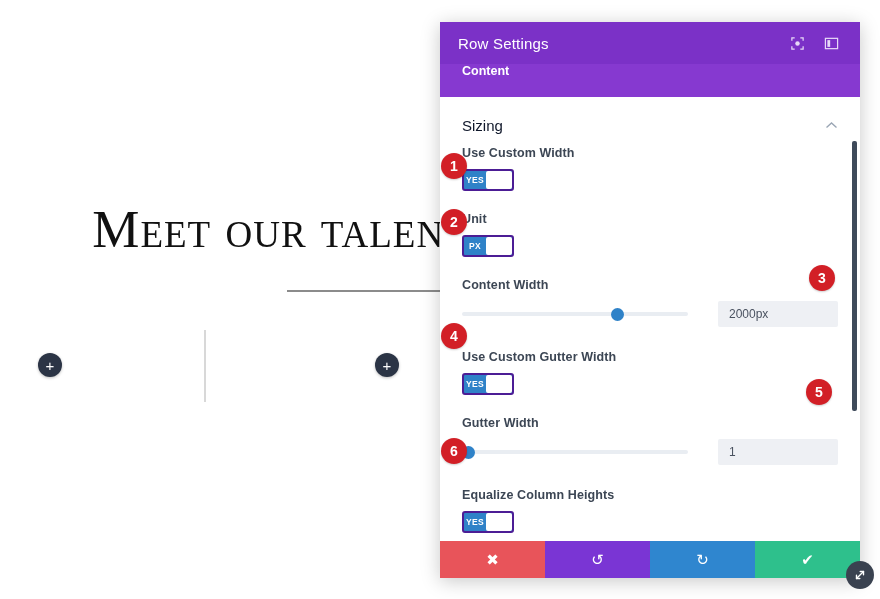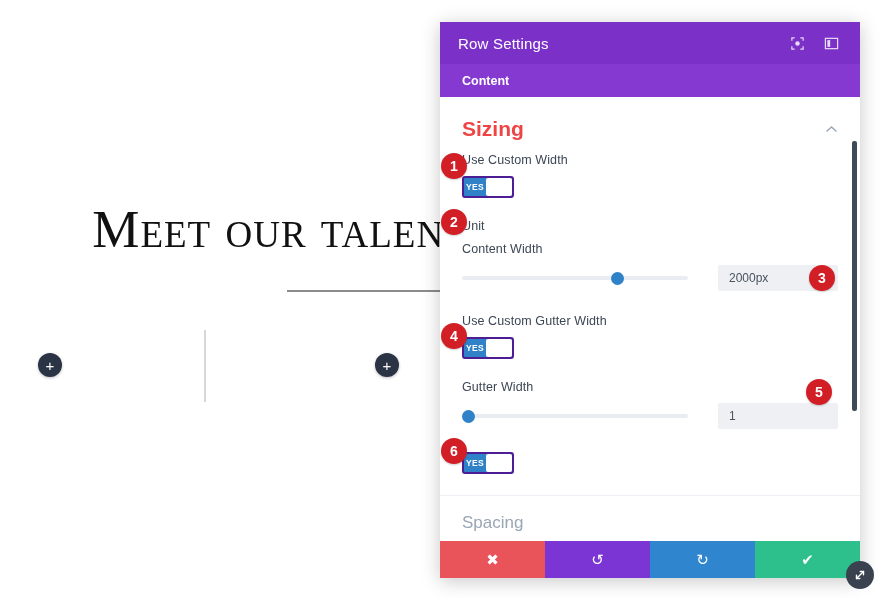--- a/index.html
+++ b/index.html
@@ -104,20 +104,21 @@
     align-items: center;
     justify-content: center;
     color: #e7d9f7;
   }
 
   
   #modal-tabs {
     height: 33px;
     background: #8639d0;
     display: flex;
+    flex-direction: column;
   }
   .modal-tab {
     padding: 0 22px;
     display: flex;
     align-items: center;
     color: #ffffff;
     font-size: 12.5px;
     font-weight: bold;
     cursor: pointer;
   }
@@ -132,37 +133,37 @@
     background: #ffffff;
     overflow: hidden;
   }
   #section-sizing-header {
     display: flex;
     align-items: center;
     padding: 20px 22px 12px 22px;
   }
   #section-sizing-title {
     flex: 1;
-    font-size: 21px;
-    color: #ef4444;
-    font-weight: bold;
+    font-size: 15px;
+    color: #0f172a;
+    font-weight: normal;
   }
   .section-chevron {
     color: #9aa6b4;
     font-size: 13px;
     line-height: 1;
   }
 
   .field-block {
     padding: 0 22px;
   }
   .field-label {
     font-size: 12.5px;
     color: #3c4654;
-    font-weight: normal;
+    font-weight: bold;
     margin-bottom: 9px;
     letter-spacing: 0.1px;
   }
 
   
   .toggle-row {
     position: relative;
     margin-bottom: 21px;
   }
   .toggle-switch {
@@ -386,20 +387,26 @@
       <div class="toggle-row">
         <div class="toggle-switch">
           <div class="toggle-text">YES</div>
           <div class="toggle-knob"></div>
         </div>
       </div>
     </div>
 
     <div class="field-block">
       <div class="field-label">Unit</div>
+      <div class="toggle-row">
+        <div class="toggle-switch">
+          <div class="toggle-text">PX</div>
+          <div class="toggle-knob"></div>
+        </div>
+      </div>
     </div>
 
     <div class="field-block">
       <div class="field-label">Content Width</div>
       <div class="slider-row">
         <div class="slider-track-wrap">
           <div class="slider-track"></div>
           <div class="slider-handle" id="handle-custom-width" style="left: 149px;"></div>
         </div>
         <input class="slider-value-input" id="input-custom-width" type="text" value="2000px" style="">
@@ -421,20 +428,21 @@
       <div class="slider-row">
         <div class="slider-track-wrap">
           <div class="slider-track"></div>
           <div class="slider-handle" id="handle-gutter-width" style="left: 0px;"></div>
         </div>
         <input class="slider-value-input" id="input-gutter-width" type="text" value="1" style="">
       </div>
     </div>
 
     <div class="field-block">
+      <div class="field-label">Equalize Column Heights</div>
       <div class="toggle-row">
         <div class="toggle-switch">
           <div class="toggle-text">YES</div>
           <div class="toggle-knob"></div>
         </div>
       </div>
     </div>
 
     <div class="section-collapsed">
       <div class="section-collapsed-title">Spacing</div>

